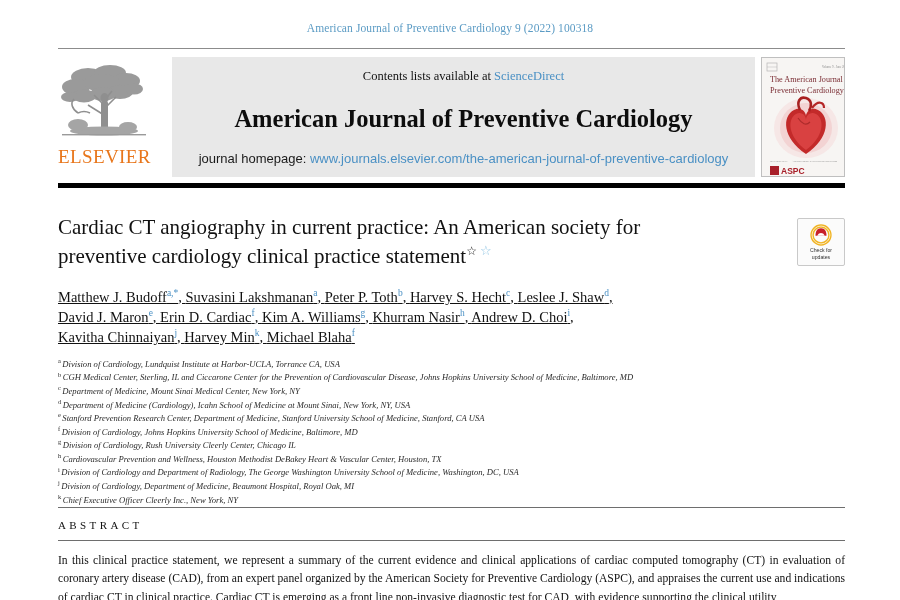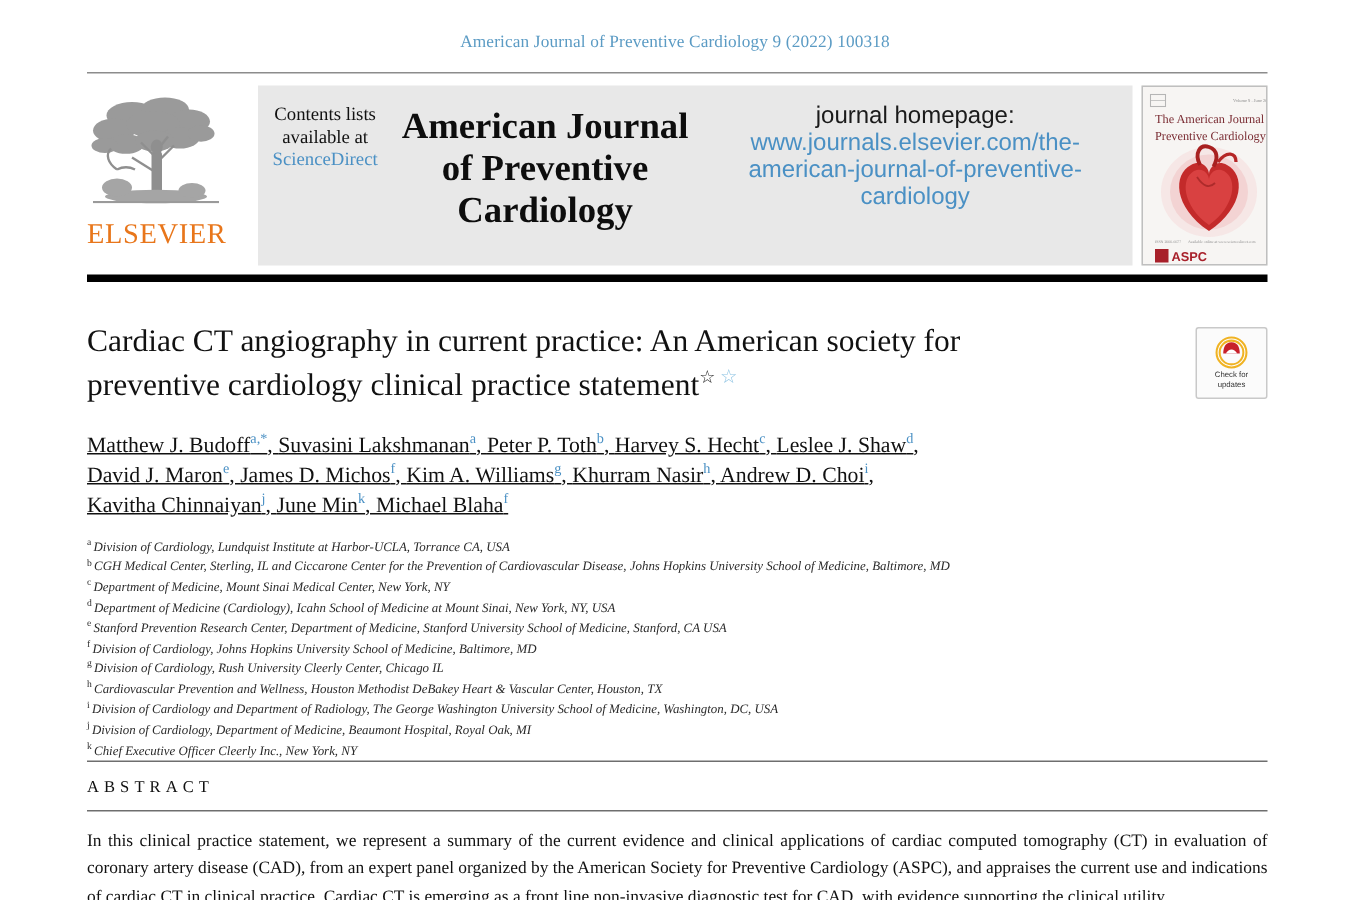--- a/index.html
+++ b/index.html
@@ -72,21 +72,21 @@
     font-size: 19px;
     letter-spacing: 0.4px;
     color: #e8761b;
     margin-top: 1px;
     white-space: nowrap;
   }
   .journal-band {
     flex: 1 1 auto;
     background: #e8e8e8;
     display: flex;
-    flex-direction: row;
+    flex-direction: column;
     justify-content: space-between;
     padding: 12px 0 10px 0;
     box-sizing: border-box;
     margin-left: 6px;
     margin-right: 6px;
   }
   .contents-line {
     text-align: center;
     font-size: 12.5px;
     font-family: "Liberation Serif", serif;
@@ -95,21 +95,21 @@
   .journal-name {
     text-align: center;
     font-size: 24.5px;
     font-family: "Liberation Serif", serif;
     color: #0d0d0d;
     margin-top: 2px;
     font-weight: bold;
   }
   .homepage-line {
     text-align: center;
-    font-size: 16px;
+    font-size: 13px;
     font-family: "Liberation Sans", sans-serif;
     color: #1a1a1a;
     margin-bottom: 1px;
   }
   a.link, .link {
     color: #4a90c4;
     text-decoration: none;
   }
   .cover-thumb {
     width: 84px;
@@ -357,28 +357,28 @@
     <div class="authors">
       <div>
         <span>Matthew J. Budoff</span><sup>a,*</sup>,
         <span>Suvasini Lakshmanan</span><sup>a</sup>,
         <span>Peter P. Toth</span><sup>b</sup>,
         <span>Harvey S. Hecht</span><sup>c</sup>,
         <span>Leslee J. Shaw</span><sup>d</sup>,
       </div>
       <div>
         <span>David J. Maron</span><sup>e</sup>,
-        <span>James D. Michos</span><sup>f</sup>,
+        <span>Erin D. Cardiac</span><sup>f</sup>,
         <span>Kim A. Williams</span><sup>g</sup>,
         <span>Khurram Nasir</span><sup>h</sup>,
         <span>Andrew D. Choi</span><sup>i</sup>,
       </div>
       <div>
         <span>Kavitha Chinnaiyan</span><sup>j</sup>,
-        <span>June Min</span><sup>k</sup>,
+        <span>Harvey Min</span><sup>k</sup>,
         <span>Michael Blaha</span><sup>f</sup>
       </div>
     </div>
 
     <div class="affils">
       <div><span class="marker">a</span><span>Division of Cardiology, Lundquist Institute at Harbor-UCLA, Torrance CA, USA</span></div>
       <div><span class="marker">b</span><span>CGH Medical Center, Sterling, IL and Ciccarone Center for the Prevention of Cardiovascular Disease, Johns Hopkins University School of Medicine, Baltimore, MD</span></div>
       <div><span class="marker">c</span><span>Department of Medicine, Mount Sinai Medical Center, New York, NY</span></div>
       <div><span class="marker">d</span><span>Department of Medicine (Cardiology), Icahn School of Medicine at Mount Sinai, New York, NY, USA</span></div>
       <div><span class="marker">e</span><span>Stanford Prevention Research Center, Department of Medicine, Stanford University School of Medicine, Stanford, CA USA</span></div>

